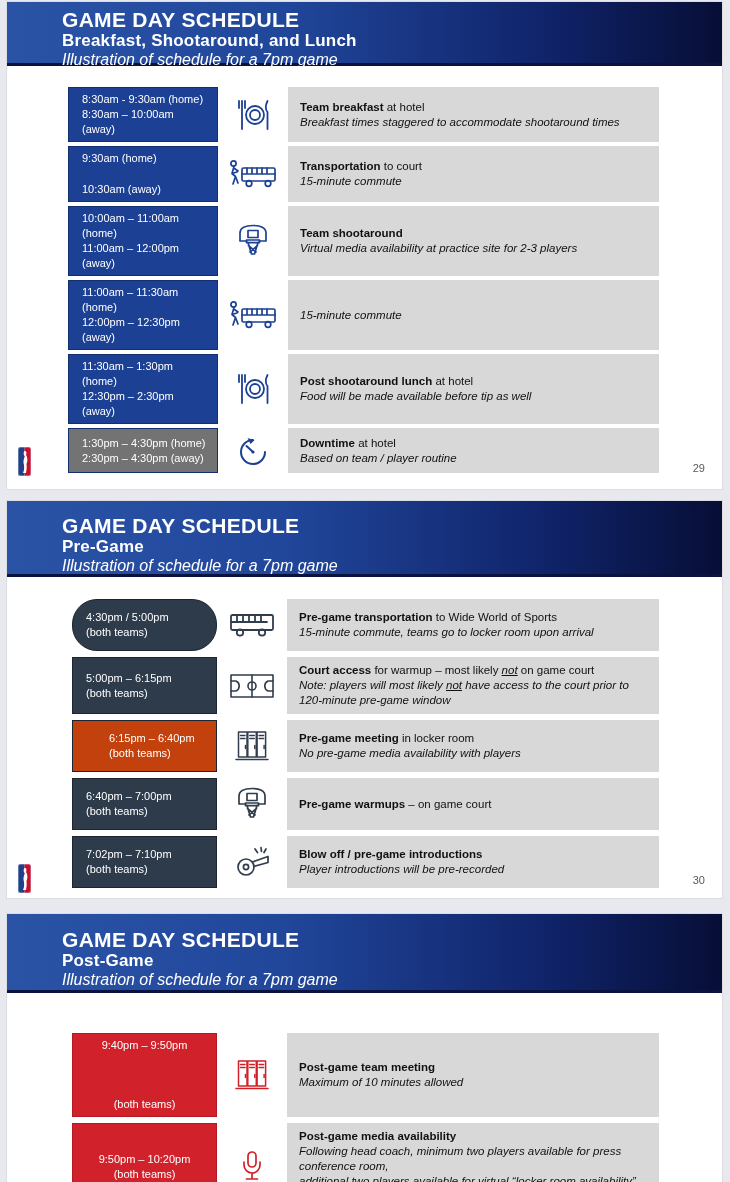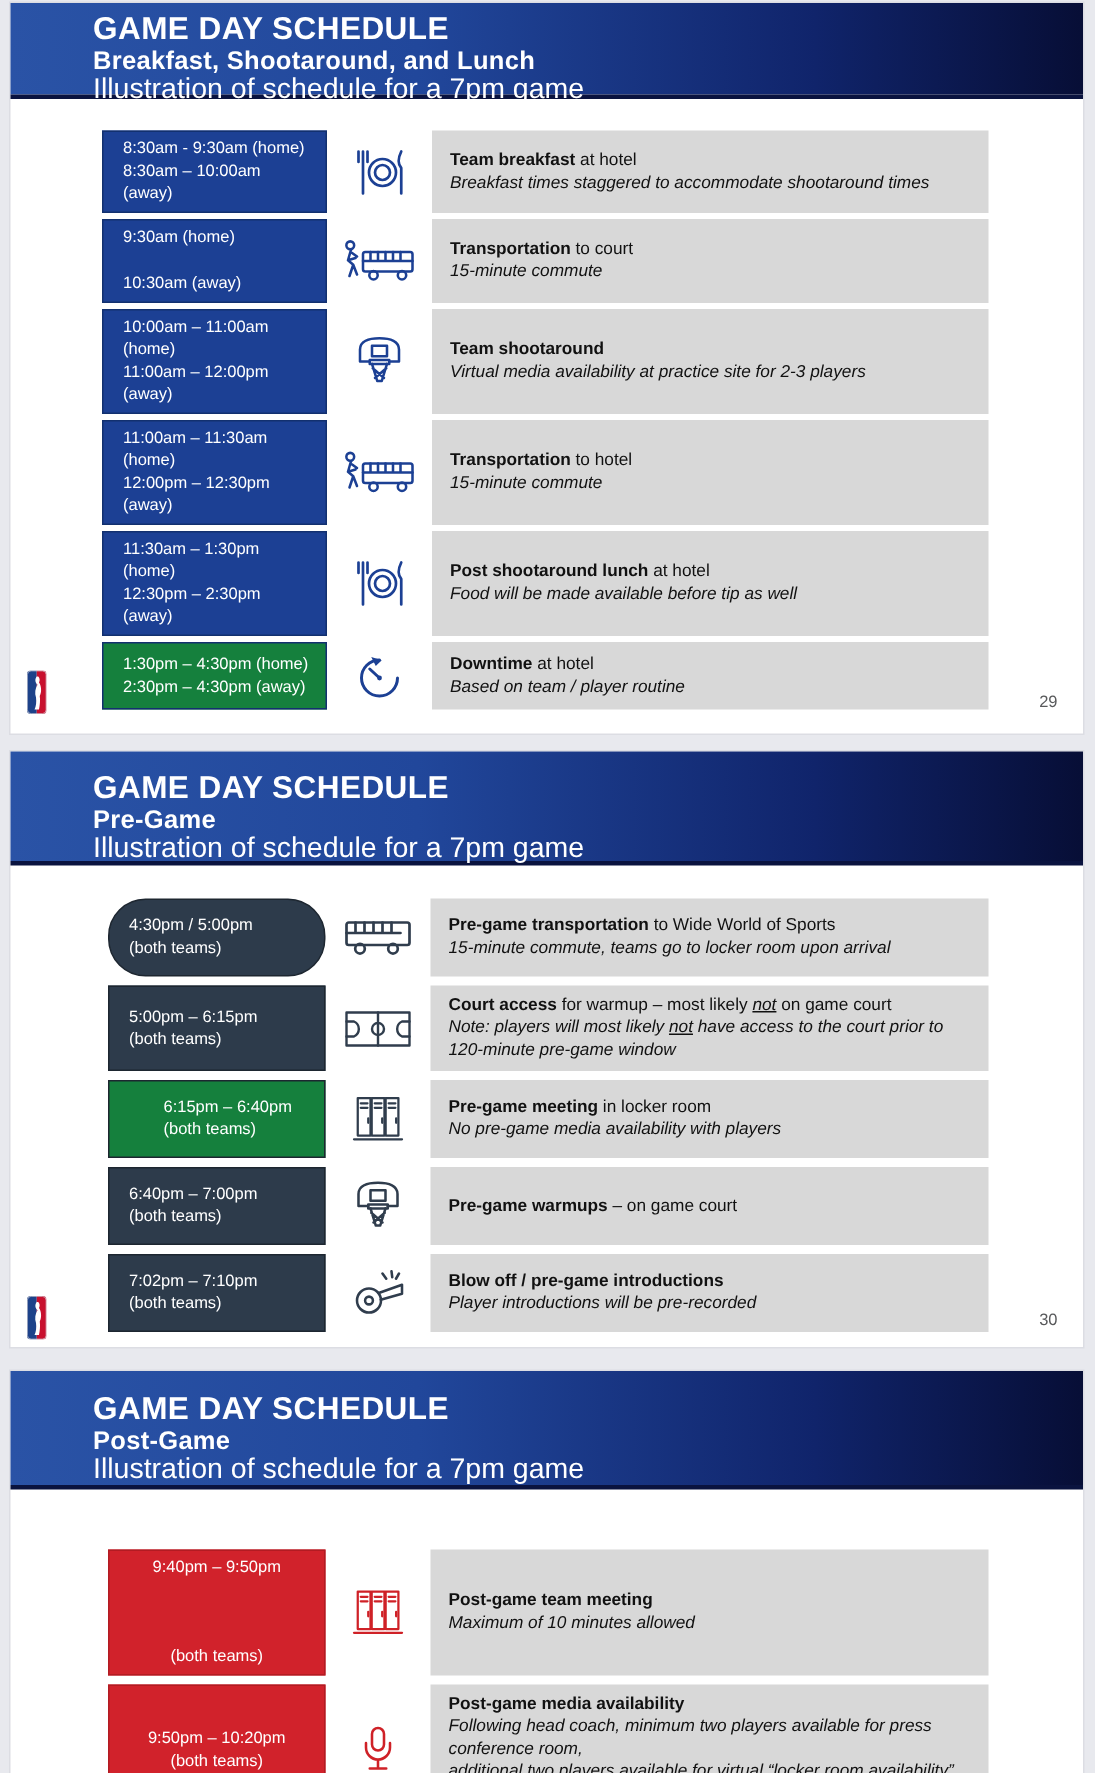--- a/index.html
+++ b/index.html
@@ -25,21 +25,21 @@
     color:#fff;
     background:linear-gradient(90deg,#2a53a6 0%,#21479b 38%,#10246b 75%,#070e36 100%);
     border-bottom:3px solid #0a133f;
     padding:6px 20px 0 55px;
   }
   .s1 .slide-header{height:64px;padding-top:6px;}
   .s2 .slide-header{height:76px;padding-top:13px;}
   .s3 .slide-header{height:79px;padding-top:14px;}
   .slide-title{font-size:21px;font-weight:700;margin:0;line-height:23px;letter-spacing:.3px;}
   .slide-subtitle{font-size:17px;font-weight:700;margin:0;line-height:19px;letter-spacing:.2px;}
-  .slide-note{font-size:19px;font-weight:400;margin:2px 0 0;line-height:16px;}
+  .slide-note{font-size:16px;font-style:italic;font-weight:400;margin:2px 0 0;line-height:16px;}
 
   .s1 .slide-body{padding:21px 0 12px 61px;}
   .s2 .slide-body{padding:22px 0 4px 65px;}
   .s3 .slide-body{padding:40px 0 19px 65px;}
 
   .row{display:flex;align-items:stretch;}
   .s1 .row{min-height:45px;margin-bottom:4px;}
   .s2 .row{min-height:52px;margin-bottom:6px;}
   .s3 .row{min-height:46px;margin-bottom:6px;}
 
@@ -155,21 +155,20 @@
               <svg width="52" height="30" viewBox="0 0 52 30" fill="none" stroke="currentColor" stroke-width="1.7" stroke-linecap="round" stroke-linejoin="round">
                 <circle cx="6.5" cy="4.5" r="2.6"></circle>
                 <path d="M7 7.5 L5 14.5 L8.5 17.5 L6 25 M5 14.5 L10 13 M7.5 9.5 L11 12 M8.5 17.5 L11 24"></path>
                 <rect x="15" y="9" width="33" height="13" rx="1.5"></rect>
                 <path d="M20 9v6 M25 9v6 M30 9v6 M35 9v6 M40 9v6 M15 15h33"></path>
                 <circle cx="22" cy="24.5" r="2.8"></circle>
                 <circle cx="41" cy="24.5" r="2.8"></circle>
               </svg>
             </div>
             <div class="desc">
-              <div class="heading"><span class="b">Transportation</span><span> to hotel</span></div>
               <div class="detail"><span>15-minute commute</span></div>
             </div>
           </div>
           <div class="row">
             <div class="time" style="background: rgb(28, 64, 148); border-color: rgb(18, 48, 111);">
               <div class="time-line">11:30am – 1:30pm (home)</div>
               <div class="time-line">12:30pm – 2:30pm (away)</div>
             </div>
             <div class="icon-cell" style="color: rgb(28, 64, 148);">
               <svg width="40" height="32" viewBox="0 0 40 32" fill="none" stroke="currentColor" stroke-width="1.8" stroke-linecap="round" stroke-linejoin="round">
@@ -178,21 +177,21 @@
                 <circle cx="22" cy="16" r="5"></circle>
                 <path d="M34.5 2c-2.2 4.5-2.2 8.5 0 11v17"></path>
               </svg>
             </div>
             <div class="desc">
               <div class="heading"><span class="b">Post shootaround lunch</span><span> at hotel</span></div>
               <div class="detail"><span>Food will be made available before tip as well</span></div>
             </div>
           </div>
           <div class="row">
-            <div class="time" style="background: #15803d; border-color: rgb(18, 48, 111);">
+            <div class="time" style="background: #737373; border-color: rgb(18, 48, 111);">
               <div class="time-line">1:30pm – 4:30pm (home)</div>
               <div class="time-line">2:30pm – 4:30pm (away)</div>
             </div>
             <div class="icon-cell" style="color: rgb(28, 64, 148);">
               <svg width="32" height="32" viewBox="0 0 32 32" fill="none" stroke="currentColor" stroke-width="2" stroke-linecap="round" stroke-linejoin="round">
                 <path d="M16 5 a12 12 0 1 0 12 12"></path>
                 <path d="M17.5 5.2 L10.5 3 L13.5 9 Z" fill="currentColor" stroke="none"></path>
                 <path d="M16 17 L9.5 11"></path>
                 <circle cx="16" cy="17" r="1.6" fill="currentColor" stroke="none"></circle>
               </svg>
@@ -259,21 +258,21 @@
                 <path d="M2 8 h5 a5.5 5.5 0 0 1 0 10 h-5 M44 8 h-5 a5.5 5.5 0 0 0 0 10 h5"></path>
               </svg>
             </div>
             <div class="desc">
               <div class="heading"><span class="b">Court access</span><span> for warmup – most likely </span><span class="i u">not</span><span> on game court</span></div>
               <div class="detail"><span>Note: players will most likely </span><span class="u">not</span><span> have access to the court prior to</span></div>
               <div class="detail"><span>120-minute pre-game window</span></div>
             </div>
           </div>
           <div class="row">
-            <div class="time" style="background: #15803d; border-color: rgb(29, 38, 48); padding-left: 36px;">
+            <div class="time" style="background: #c2410c; border-color: rgb(29, 38, 48); padding-left: 36px;">
               <div class="time-line">6:15pm – 6:40pm</div>
               <div class="time-line">(both teams)</div>
             </div>
             <div class="icon-cell" style="color: rgb(48, 61, 77);">
               <svg width="36" height="32" viewBox="0 0 36 32" fill="none" stroke="currentColor" stroke-width="1.5" stroke-linecap="round" stroke-linejoin="round">
                 <rect x="4.5" y="2" width="8.5" height="25"></rect>
                 <rect x="13.8" y="2" width="8.5" height="25"></rect>
                 <rect x="23.1" y="2" width="8.5" height="25"></rect>
                 <path d="M6.5 5.5h4.5 M6.5 8.5h4.5 M15.8 5.5h4.5 M15.8 8.5h4.5 M25.1 5.5h4.5 M25.1 8.5h4.5"></path>
                 <path d="M11.5 15.5v3 M20.8 15.5v3 M30.1 15.5v3"></path>

